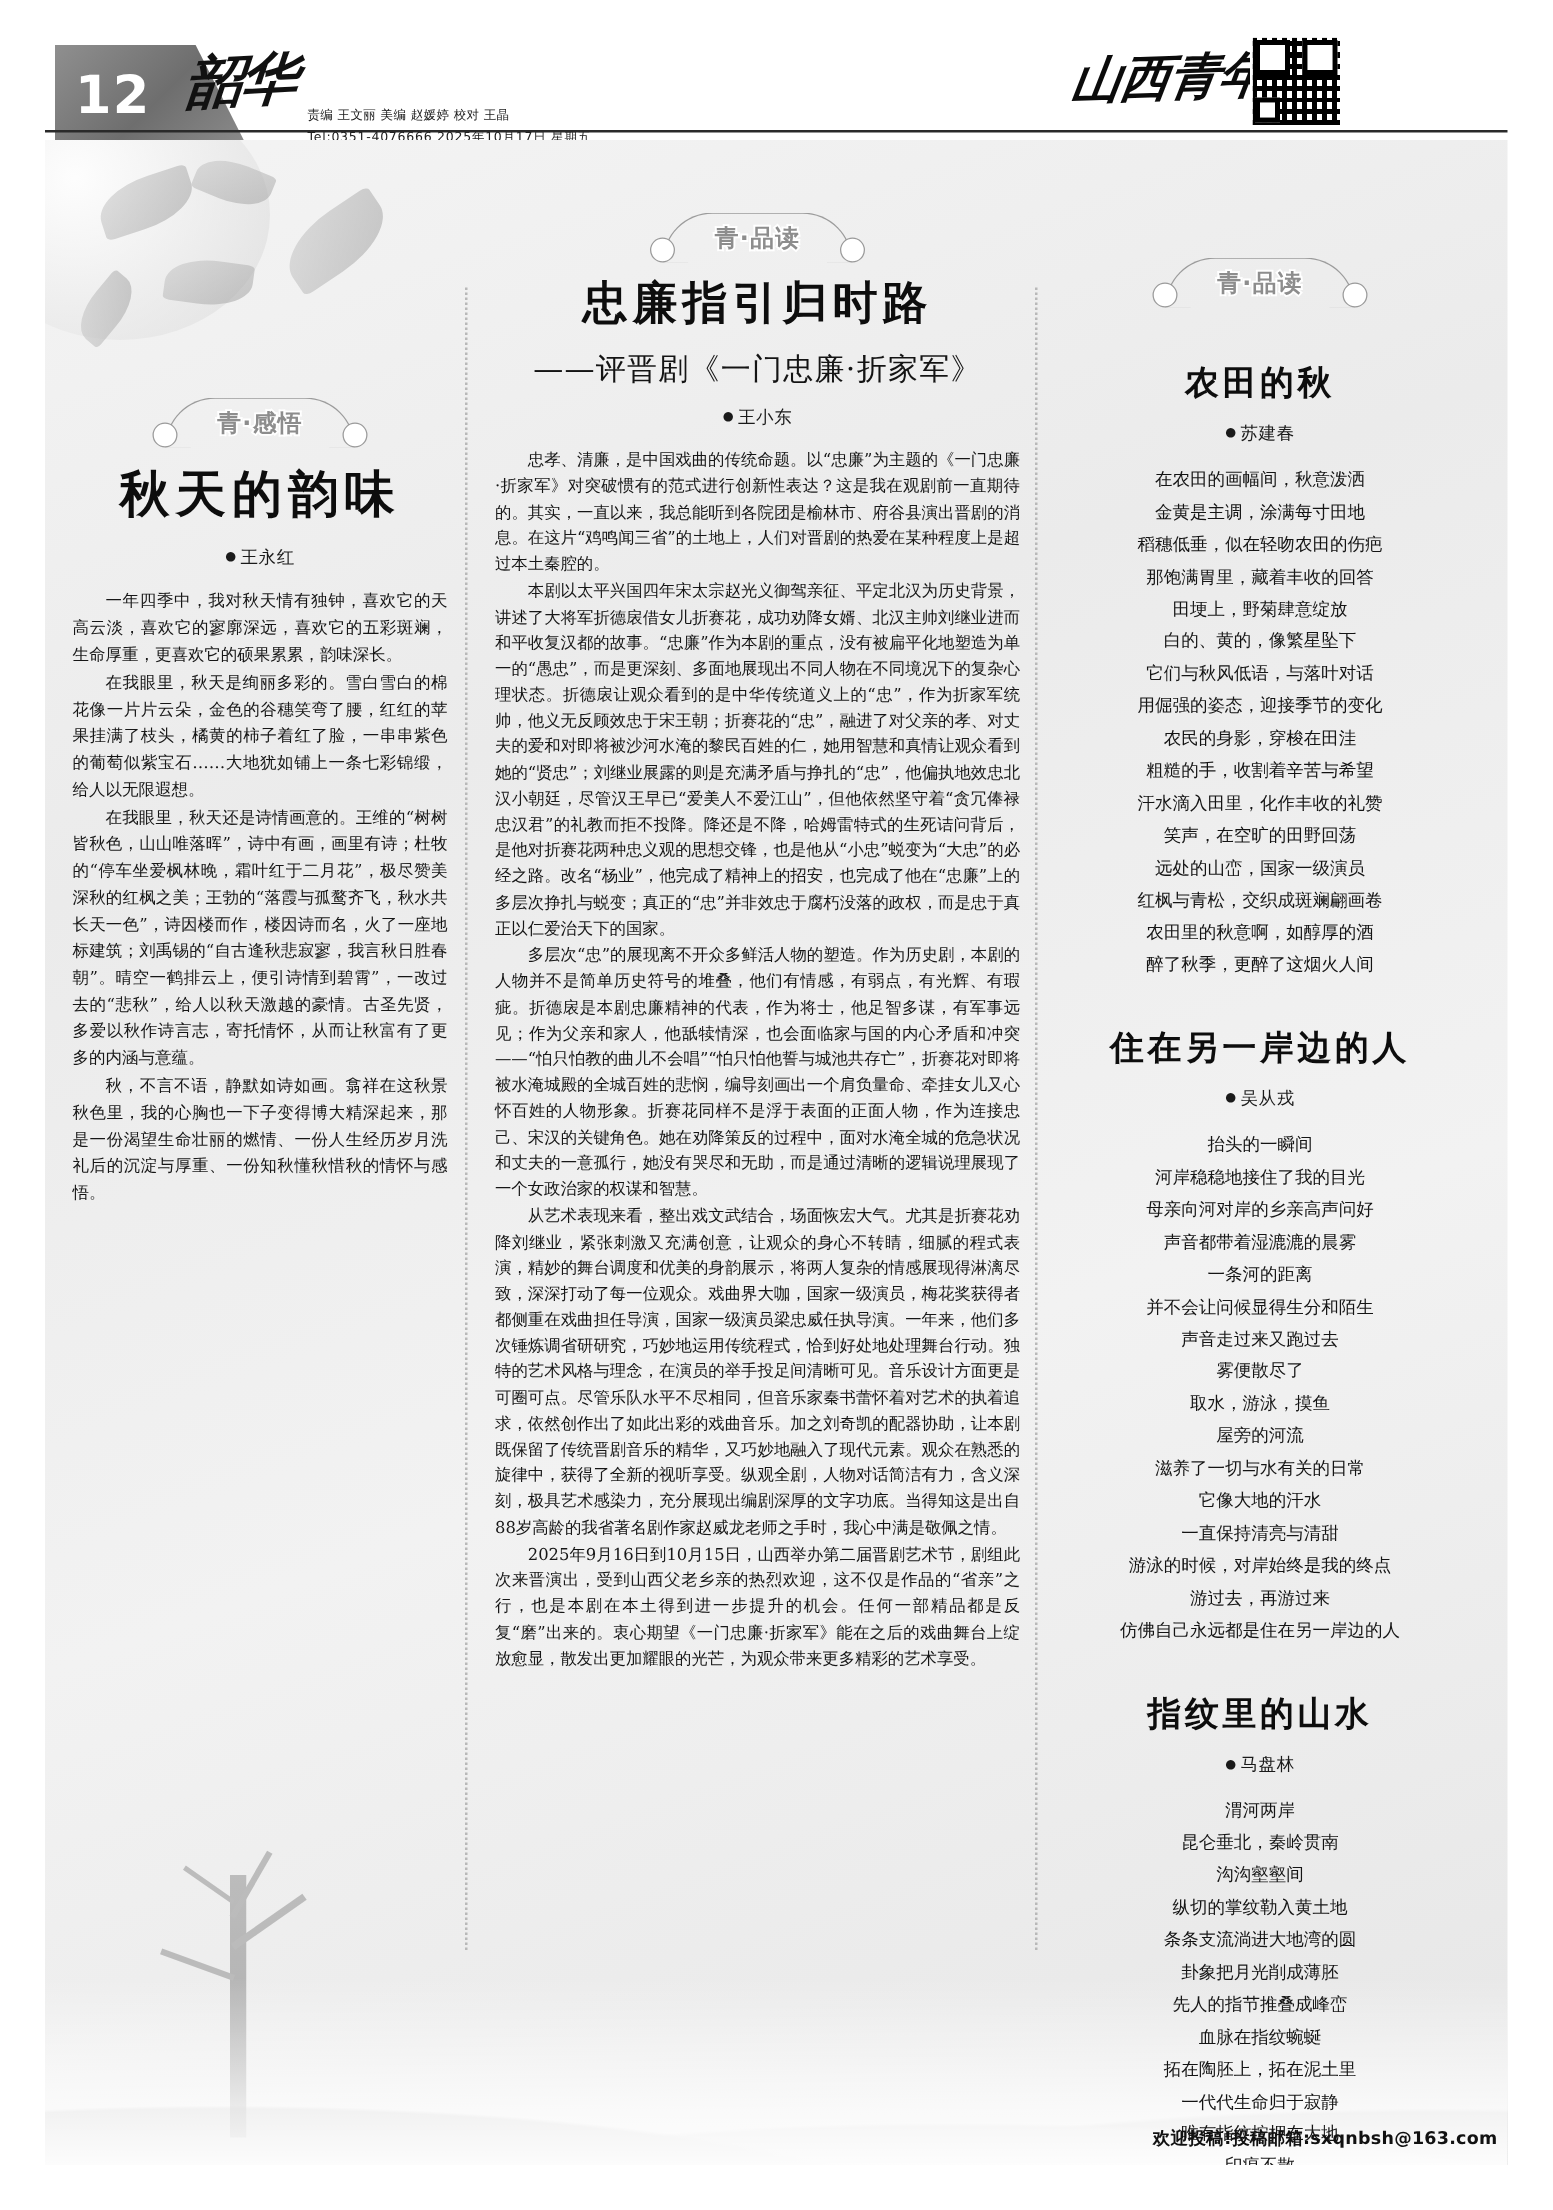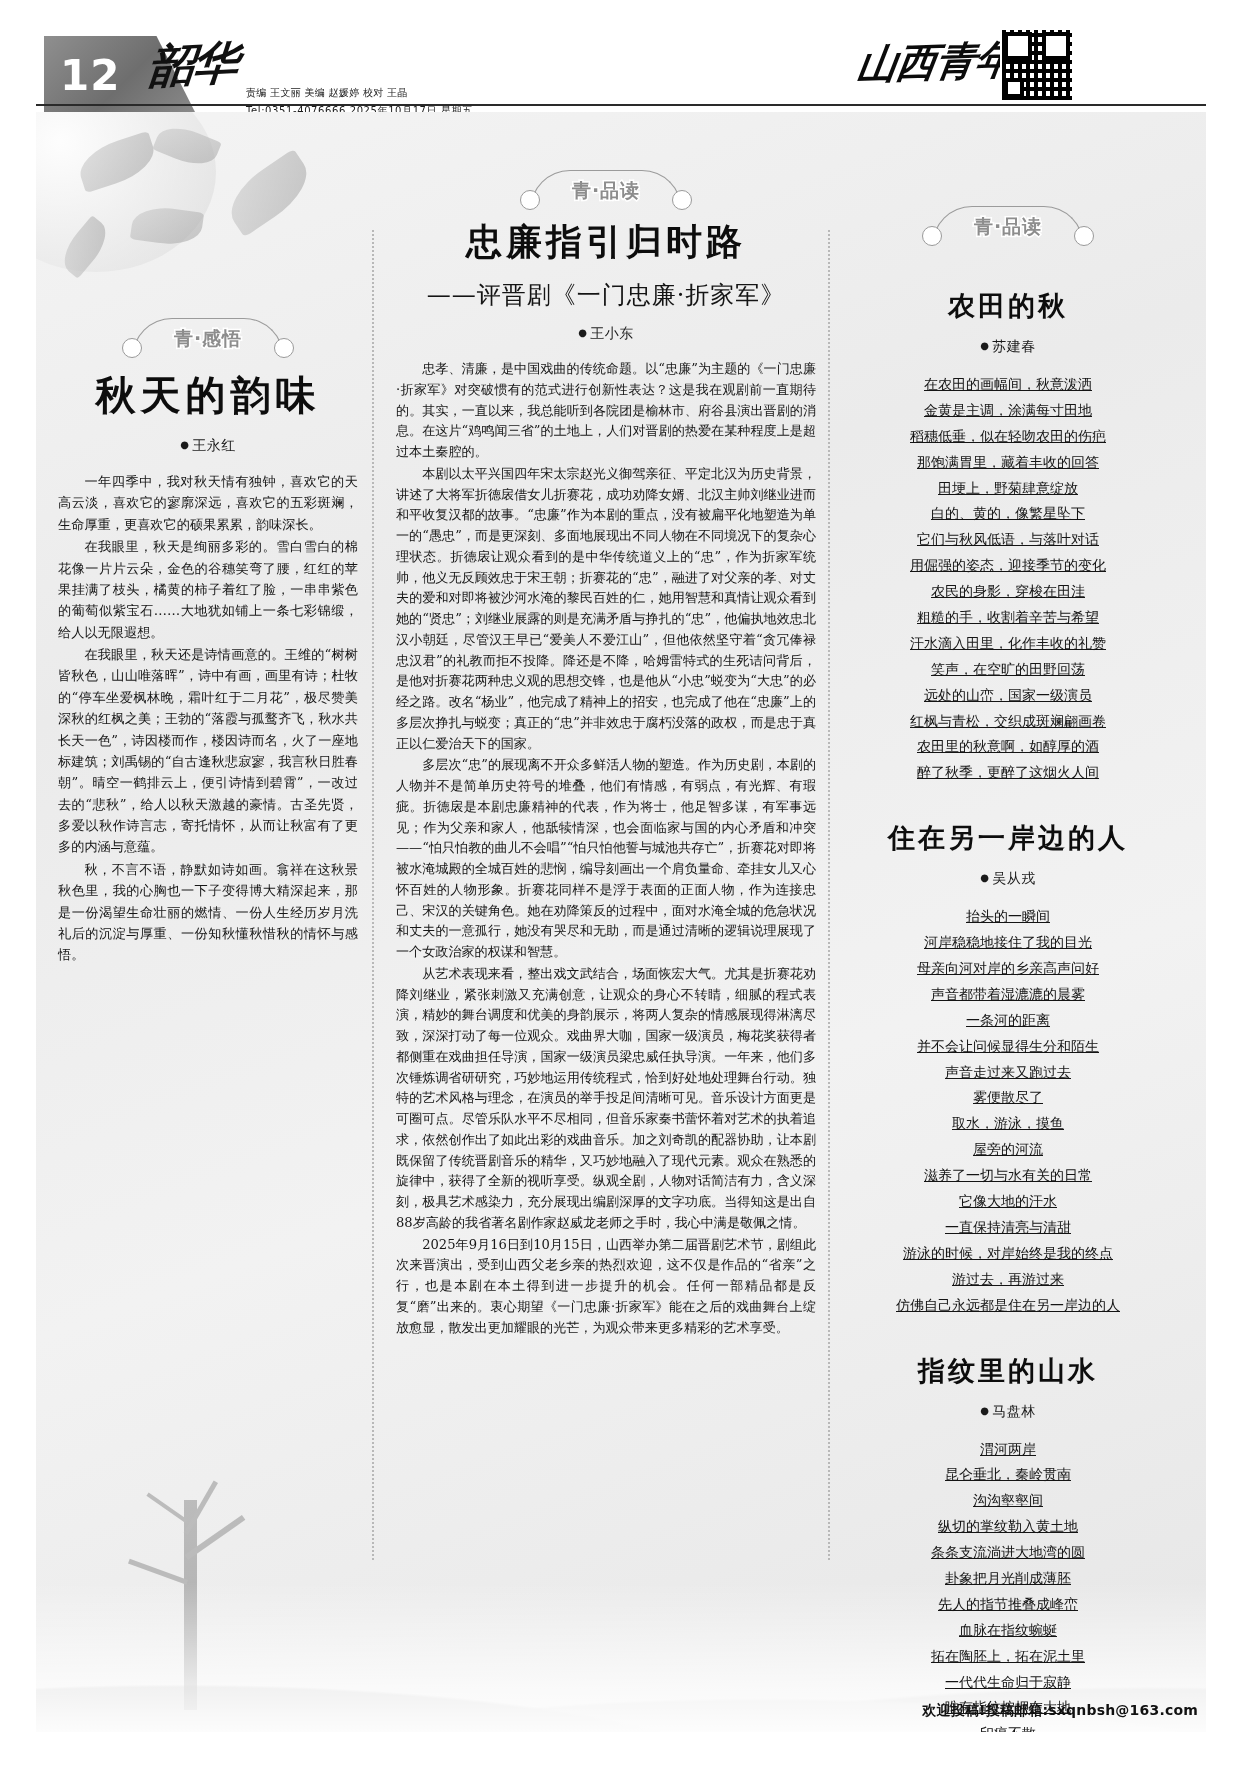--- a/index.html
+++ b/index.html
@@ -187,21 +187,21 @@
     margin-top: 16px;
   }
   .body-text p { text-indent: 2em; margin-bottom: 1px; }
   #center-body { font-size: 13.1px; line-height: 1.585; }
 
   .poem {
     font-family: "DejaVu Serif", "Liberation Serif", serif;
     font-size: 14px; line-height: 1.85; color: #141414;
     text-align: center; margin-top: 16px;
   }
-  .poem div { white-space: nowrap; text-decoration: underline; }
+  .poem div { white-space: nowrap; }
 
   .r-article { margin-top: 34px; }
 
   
   #footer-note {
     position: absolute; right: 8px; bottom: 12px;
     font-size: 14px; color: #111; font-weight: bold;
     letter-spacing: .2px;
     font-family: "DejaVu Sans", sans-serif;
   }

